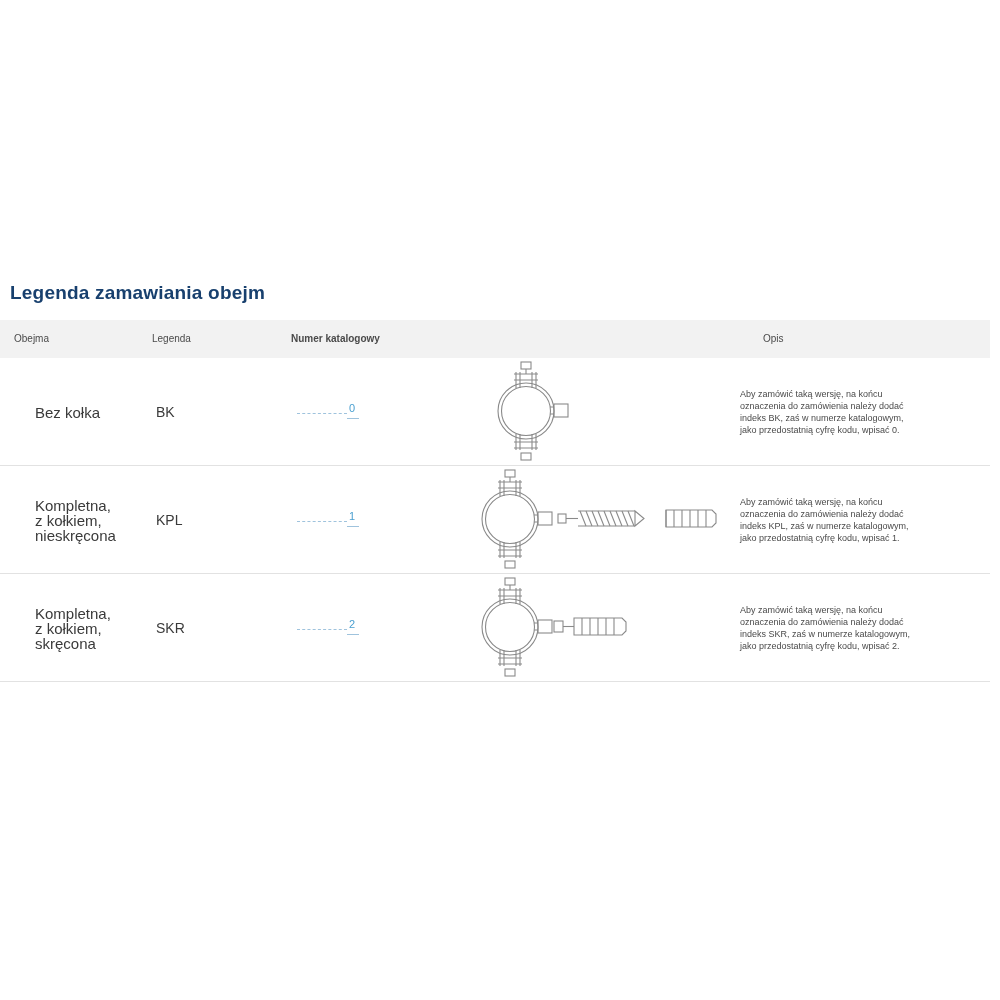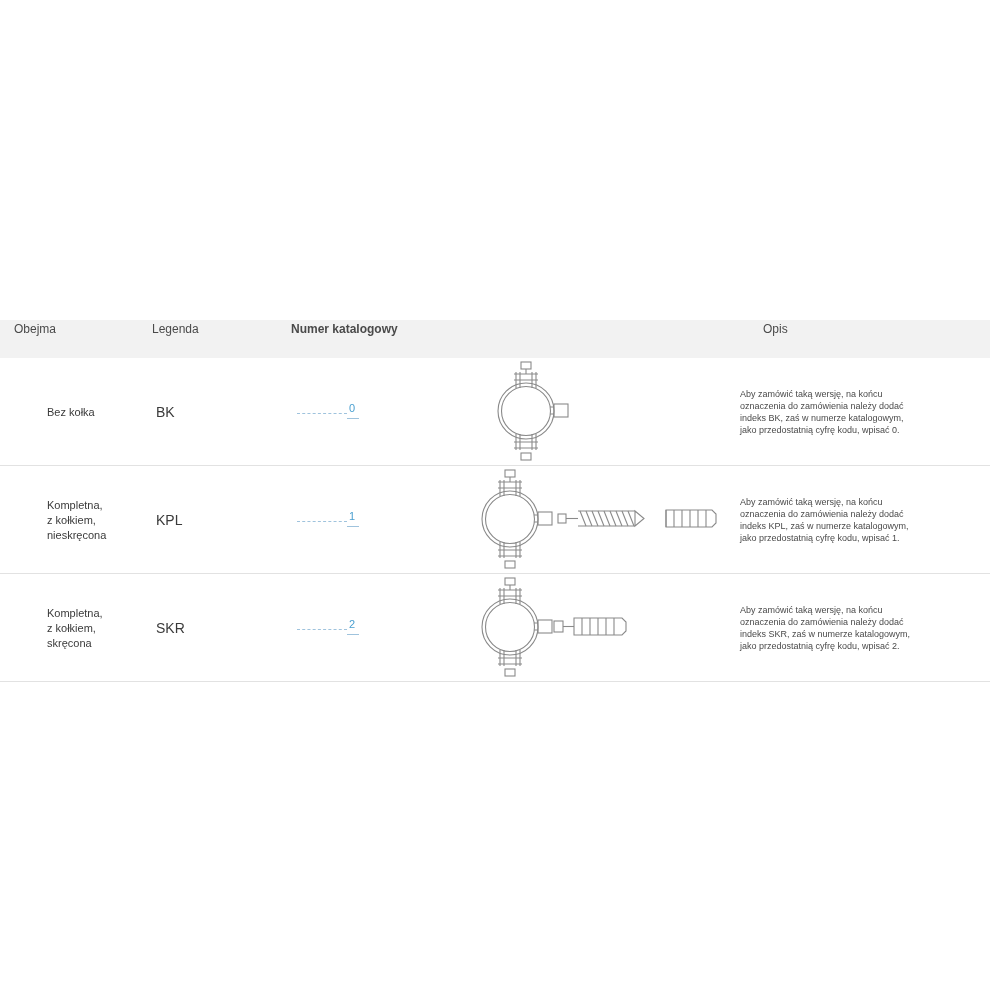--- a/index.html
+++ b/index.html
@@ -38,42 +38,42 @@
     width: 990px;
   }
   .thead {
     background: #f2f2f2;
     height: 38px;
     position: relative;
     width: 990px;
   }
   .th {
     position: absolute;
-    top: 2px;
-    font-size: 12px;
+    top: 13px;
+    font-size: 10px;
     color: #4a4a4a;
     text-align: center;
   }
   .th.c1 { left: 14px; }
   .th.c2 { left: 152px; }
   .th.c3 { left: 291px; font-weight: bold; }
   .th.c4 { left: 763px; }
   .row {
     position: relative;
     width: 990px;
     height: 107px;
     border-bottom: 1px solid #e2e2e2;
   }
   .row:last-child { border-bottom: 1px solid #e2e2e2; }
   .cell-name {
     position: absolute;
-    left: 26px;
-    top: 50%;
-    transform: translateY(-50%);
-    font-size: 11px;
+    left: 14px;
+    top: 50%;
+    transform: translateY(-50%);
+    font-size: 15px;
     line-height: 15px;
     color: #3a3a3a;
     width: 120px;
     padding-left: 21px;
   }
   .cell-index {
     position: absolute;
     left: 156px;
     top: 50%;
     transform: translateY(-50%);
@@ -126,20 +126,21 @@
     line-height: 12px;
     color: #4a4a4a;
   }
   svg { display: block; }
 </style>
 </head>
 <body>
 
 <div class="page">
 
+  <div class="title">Legenda zamawiania obejm</div>
 
   <div class="table">
 
     <div class="thead">
       <div class="th c1">Obejma</div>
       <div class="th c2">Legenda</div>
       <div class="th c3">Numer katalogowy</div>
       <div class="th c4">Opis</div>
     </div>
 

